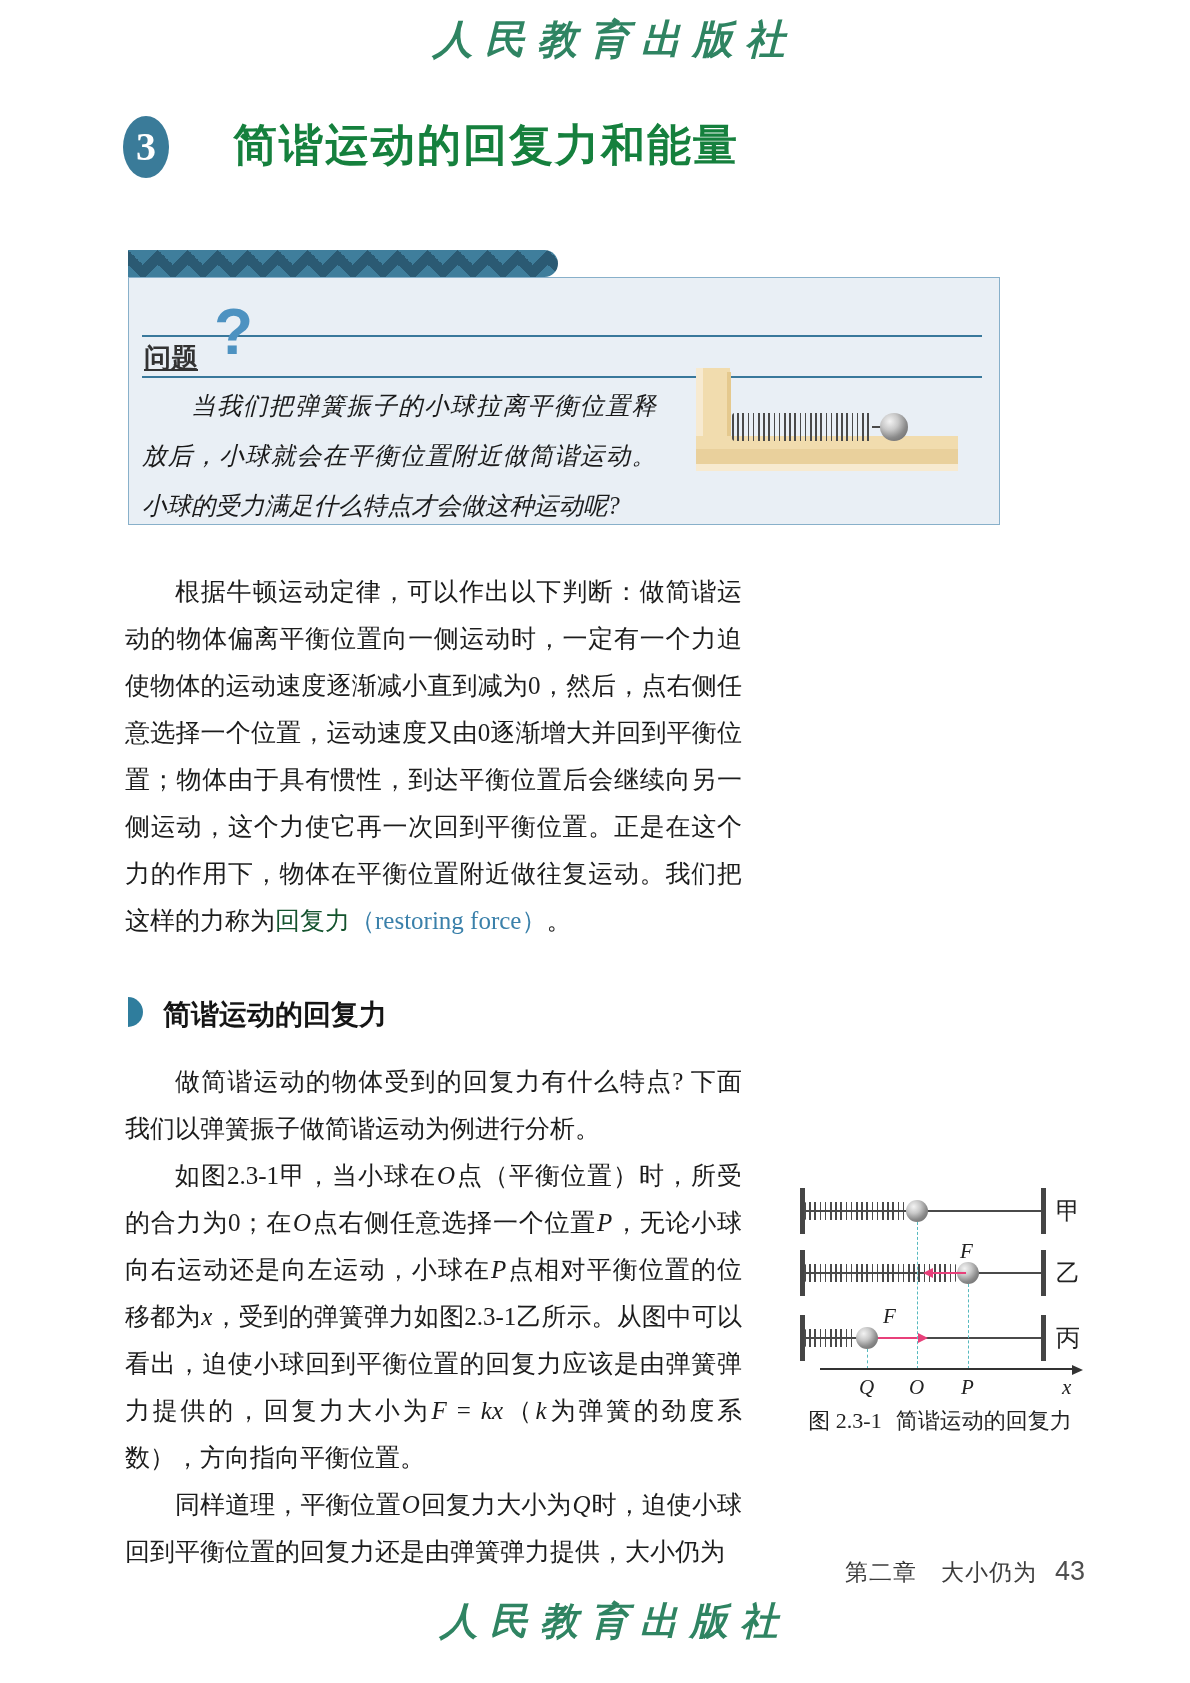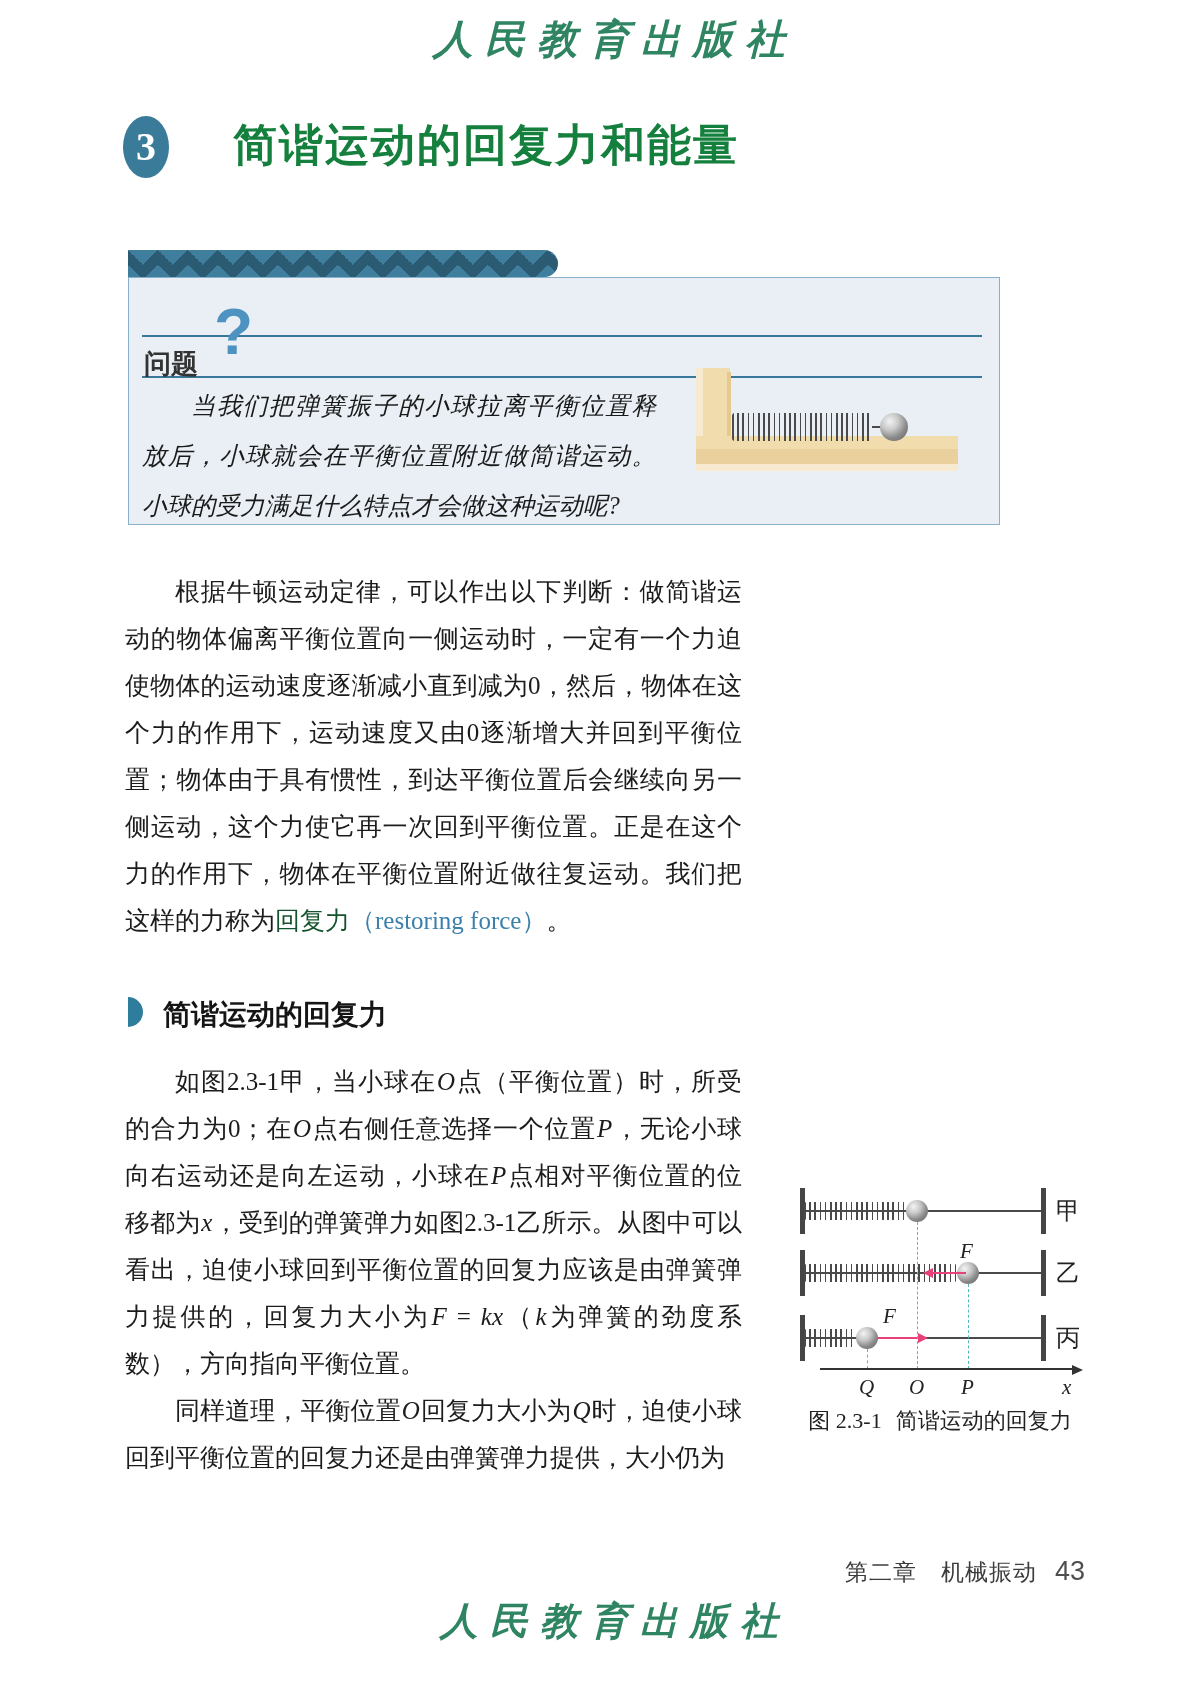--- a/index.html
+++ b/index.html
@@ -24,22 +24,22 @@
   .qbox{left:128px;top:250px;width:872px;height:275px;}
   .chevband{left:0;top:0;width:430px;height:27px;border-radius:0 14px 14px 0;
     background:
       linear-gradient(135deg,#3f7e9c 25%,transparent 25%) -15px 0/30px 30px,
       linear-gradient(225deg,#3f7e9c 25%,transparent 25%) -15px 0/30px 30px,
       linear-gradient(315deg,#3f7e9c 25%,transparent 25%) 0 0/30px 30px,
       linear-gradient(45deg,#3f7e9c 25%,transparent 25%) 0 0/30px 30px #2b5a73;}
   .qpanel{left:0;top:27px;width:870px;height:246px;background:#e9eff5;border:1px solid #88b0ca;}
   .qline{height:1.6px;background:#39789b;left:14px;width:840px;}
   .qline.l1{top:85px;} .qline.l2{top:126px;}
-  .qlabel{left:16px;top:96px;font-size:27px;font-weight:700;color:#333;
-          font-family:"Liberation Sans",sans-serif;}
+  .qlabel{left:16px;top:90px;font-size:27px;font-weight:700;color:#333;
+          font-family:"Liberation Sans",sans-serif;text-decoration:underline;}
   .qmark{left:86px;top:50px;font-size:64px;font-weight:700;color:#4d92c1;
          font-family:"Liberation Sans",sans-serif;line-height:1;}
   .qtext{left:14px;top:131px;width:514px;font-size:24.5px;line-height:50px;
          font-style:italic;text-align:justify;text-indent:2em;color:#1a1a1a;}
 
   
   .w-bevel{left:568px;top:118px;width:7px;height:74px;background:#f7ead0;}
   .w-main{left:575px;top:118px;width:27px;height:72px;background:#f1dcae;}
   .w-shade{left:599px;top:122px;width:4px;height:66px;background:#e5c98e;}
   .f-top{left:568px;top:186px;width:262px;height:13px;background:#f1dcae;}
@@ -120,28 +120,29 @@
       <div class="abs f-front"></div>
       <div class="abs f-bot"></div>
       <div class="abs spring qspring"></div>
       <div class="abs qwire"></div>
       <div class="abs ball qball"></div>
     </div>
   </div>
 
   <div class="abs bodytext intro">
     <p>
-      <span>根据牛顿运动定律，可以作出以下判断：做简谐运动的物体偏离平衡位置向一侧运动时，一定有一个力迫使物体的运动速度逐渐减小直到减为0，然后，物体在这个力的作用下，运动速度又由0逐渐增大并回到平衡位置；物体由于具有惯性，到达平衡位置后会继续向另一侧运动，这个力使它再一次回到平衡位置。正是在这个力的作用下，物体在平衡位置附近做往复运动。我们把这样的力称为</span><span class="term">回复力</span><span class="term-en">（restoring force）</span><span>。</span>
+      <span>根据牛顿运动定律，可以作出以下判断：做简谐运动的物体偏离平衡位置向一侧运动时，一定有一个力迫使物体的运动速度逐渐减小直到减为0，然后，点右侧任意选择一个位置，运动速度又由0逐渐增大并回到平衡位置；物体由于具有惯性，到达平衡位置后会继续向另一侧运动，这个力使它再一次回到平衡位置。正是在这个力的作用下，物体在平衡位置附近做往复运动。我们把这样的力称为</span><span class="term">回复力</span><span class="term-en">（restoring force）</span><span>。</span>
     </p>
   </div>
 
   <div class="abs sec-bullet"></div>
   <div class="abs sec-title">简谐运动的回复力</div>
 
   <div class="abs bodytext maincol">
+    <p>做简谐运动的物体受到的回复力有什么特点? 下面我们以弹簧振子做简谐运动为例进行分析。</p>
     <p>
       <span>如图2.3-1甲，当小球在</span><span class="var">O</span><span>点（平衡位置）时，所受的合力为0；在</span><span class="var">O</span><span>点右侧任意选择一个位置</span><span class="var">P</span><span>，无论小球向右运动还是向左运动，小球在</span><span class="var">P</span><span>点相对平衡位置的位移都为</span><span class="var">x</span><span>，受到的弹簧弹力如图2.3-1乙所示。从图中可以看出，迫使小球回到平衡位置的回复力应该是由弹簧弹力提供的，回复力大小为</span><span class="var">F</span><span> = </span><span class="var">kx</span><span>（</span><span class="var">k</span><span>为弹簧的劲度系数），方向指向平衡位置。</span>
     </p>
     <p>
       <span>同样道理，平衡位置</span><span class="var">O</span><span>回复力大小为</span><span class="var">Q</span><span>时，迫使小球回到平衡位置的回复力还是由弹簧弹力提供，大小仍为</span>
     </p>
   </div>
 
   <div class="abs fig">
 
@@ -182,18 +183,18 @@
     <div class="abs axlab" style="left:119px;top:192px;">O</div>
     <div class="abs axlab" style="left:171px;top:192px;">P</div>
     <div class="abs axlab" style="left:272px;top:192px;">x</div>
   </div>
 
   <div class="abs caption">
     <span>图 2.3-1</span><span class="sp"></span><span>简谐运动的回复力</span>
   </div>
 
   <div class="abs footer">
-    <span class="chap">第二章　机械振动</span><span class="pnum">43</span>
+    <span class="chap">第二章　大小仍为</span><span class="pnum">43</span>
   </div>
 
   <div class="abs pub-logo bottom">人民教育出版社</div>
 
 </div>
 
 </body></html>

